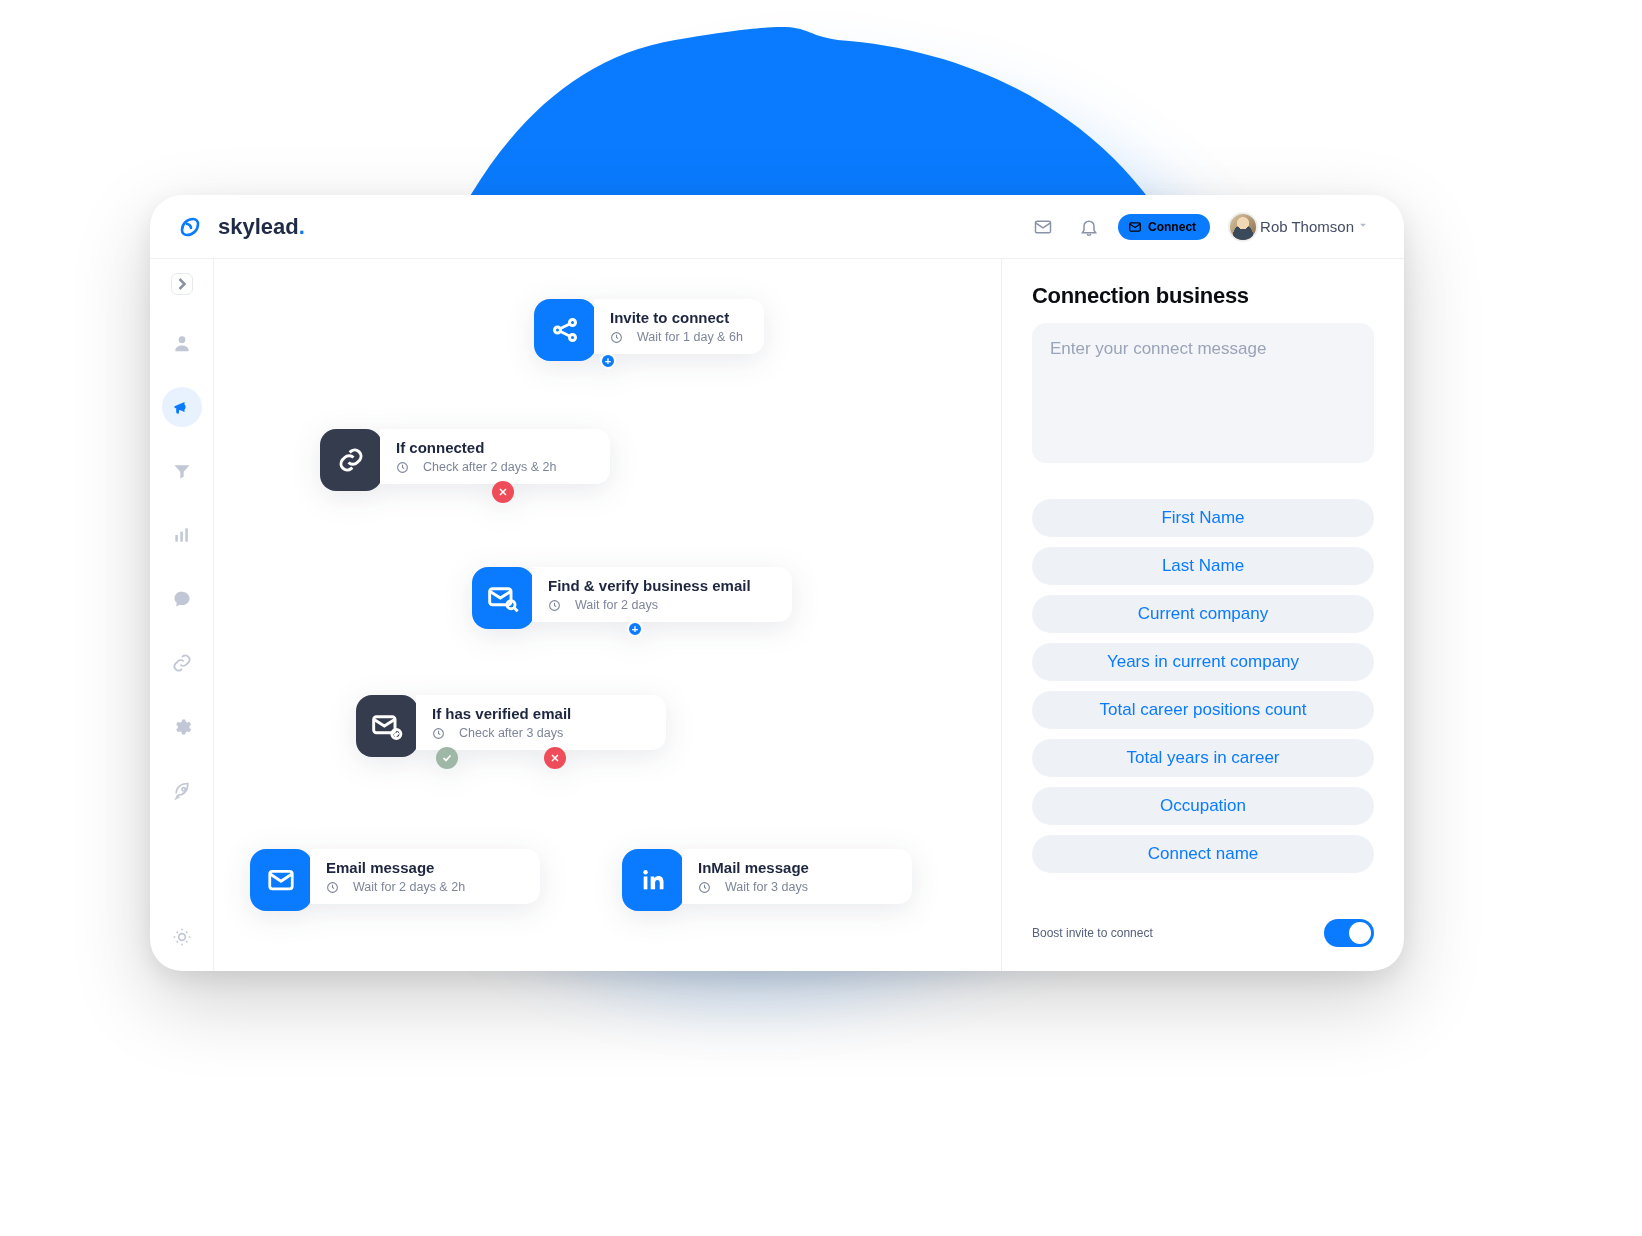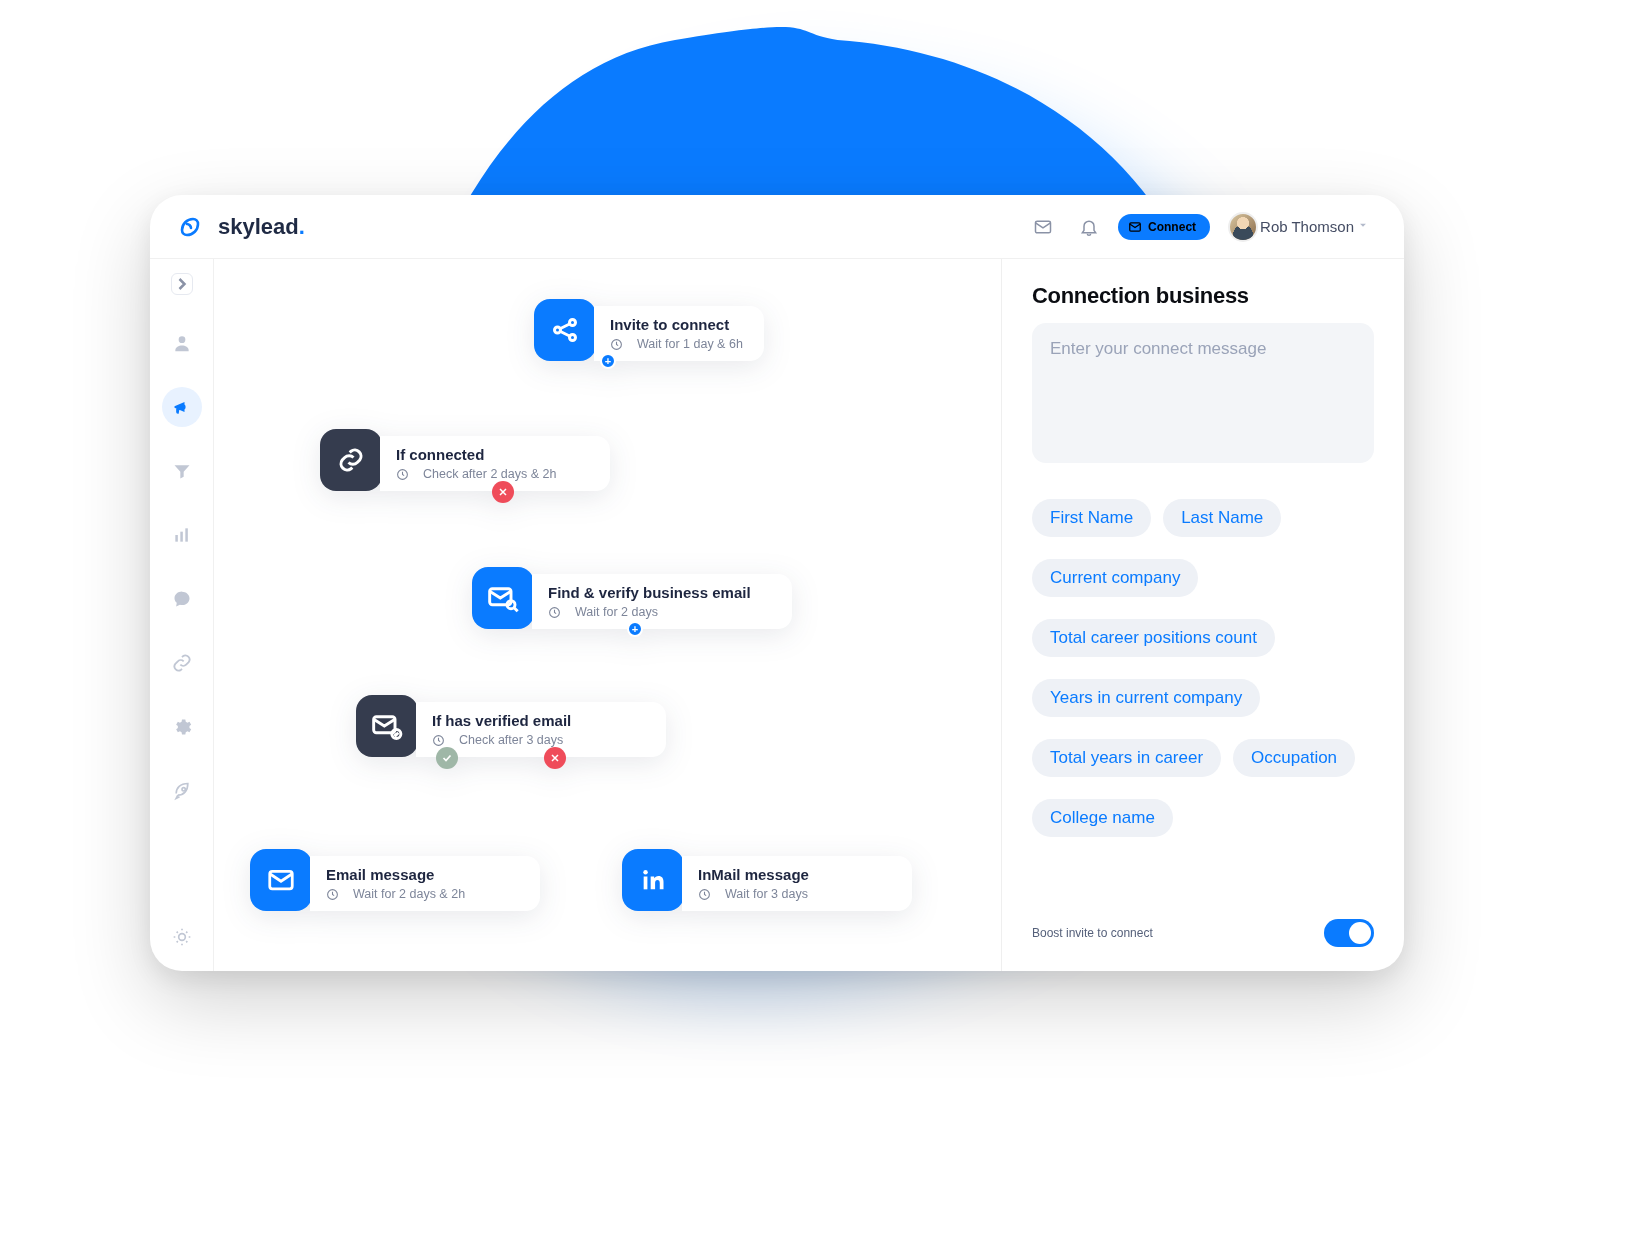--- a/index.html
+++ b/index.html
@@ -173,21 +173,21 @@
     fill: none;
     stroke: #b9d7ff;
     stroke-width: 2;
     stroke-dasharray: 5 6;
     stroke-linecap: round;
   }
 
   .node {
     position: absolute;
     display: flex;
-    align-items: flex-end;
+    align-items: flex-start;
     gap: 0;
     filter: drop-shadow(0 6px 14px rgba(30,40,70,0.10));
   }
   .node .tile {
     width: 62px; height: 62px;
     border-radius: 16px;
     display:flex;align-items:center;justify-content:center;
     color:#fff;
     flex-shrink:0;
   }
@@ -257,21 +257,22 @@
     font-size: 17px;
     color:#55607a;
     resize:none;
     font-family:inherit;
   }
   .message-box::placeholder { color:#9aa3b8; }
   .tags {
     margin-top: 36px;
     display:flex;
     flex-wrap:wrap;
-    gap: 22px 12px;
+    gap: 10px 12px;
+    flex-direction: column;
   }
   .tag {
     background:#eef1f6;
     color:#0a7bff;
     border:none;
     border-radius: 999px;
     padding: 9px 18px;
     font-size: 17px;
     font-weight:500;
     cursor:pointer;
@@ -573,25 +574,25 @@
     </div>
 
     <div class="panel">
       <h2>Connection business</h2>
       <textarea class="message-box" placeholder="Enter your connect message" style=""></textarea>
 
       <div class="tags">
         <button class="tag">First Name</button>
         <button class="tag">Last Name</button>
         <button class="tag">Current company</button>
+        <button class="tag">Years in current company</button>
         <button class="tag">Total career positions count</button>
-        <button class="tag">Years in current company</button>
         <button class="tag">Total years in career</button>
         <button class="tag">Occupation</button>
-        <button class="tag">College name</button>
+        <button class="tag">Connect name</button>
       </div>
 
       <div class="panel-spacer"></div>
 
       <div class="boost-row">
         <span class="boost-label">Boost invite to connect</span>
         <div class="switch"></div>
       </div>
     </div>
 

